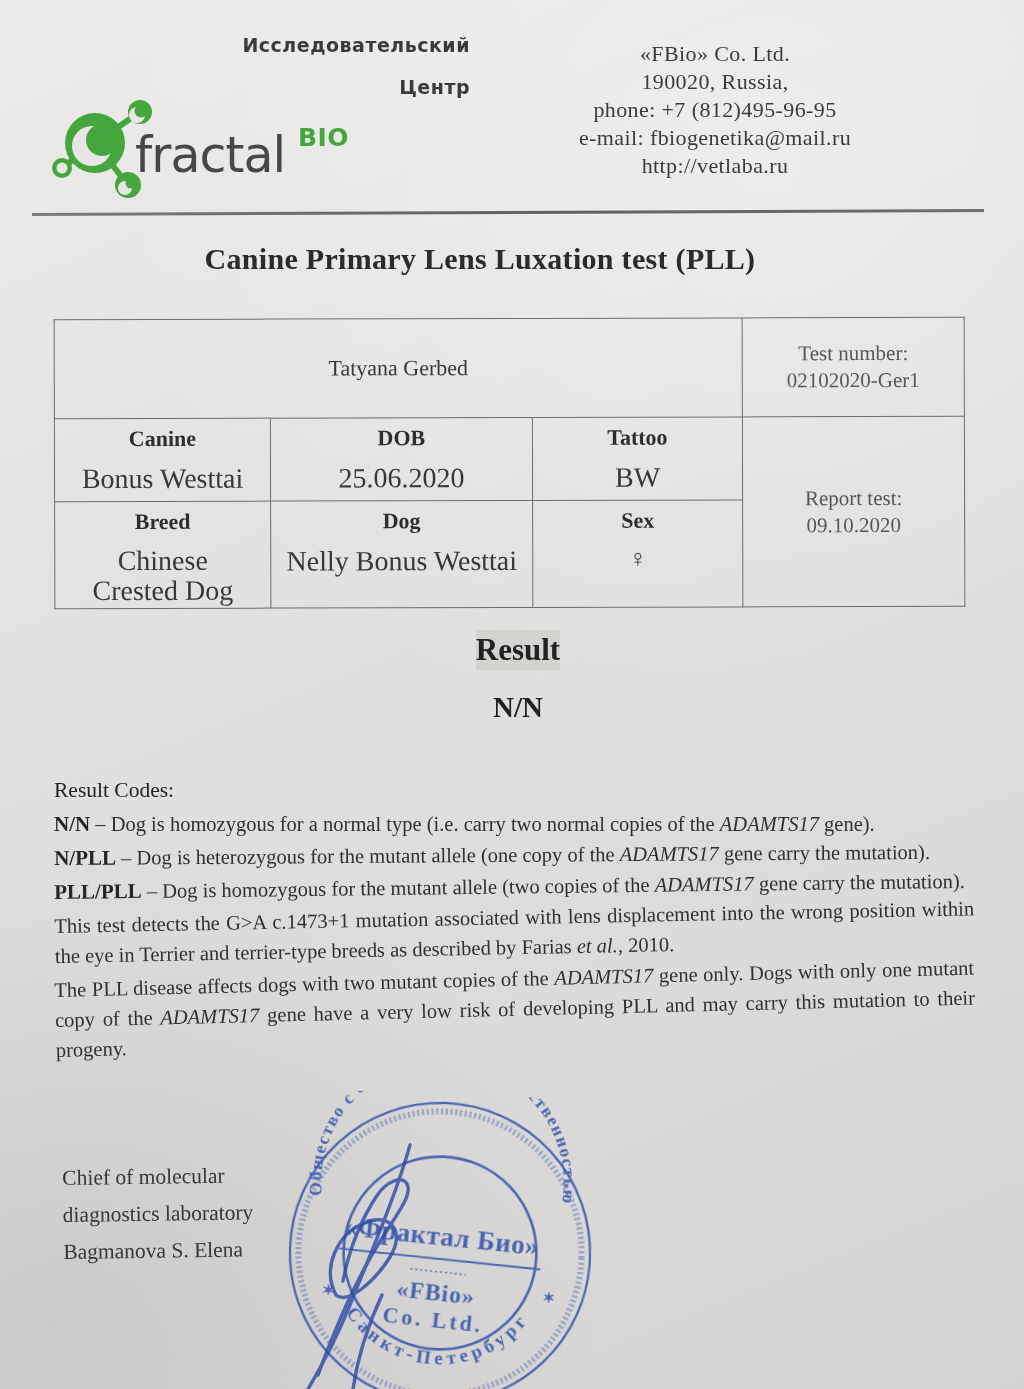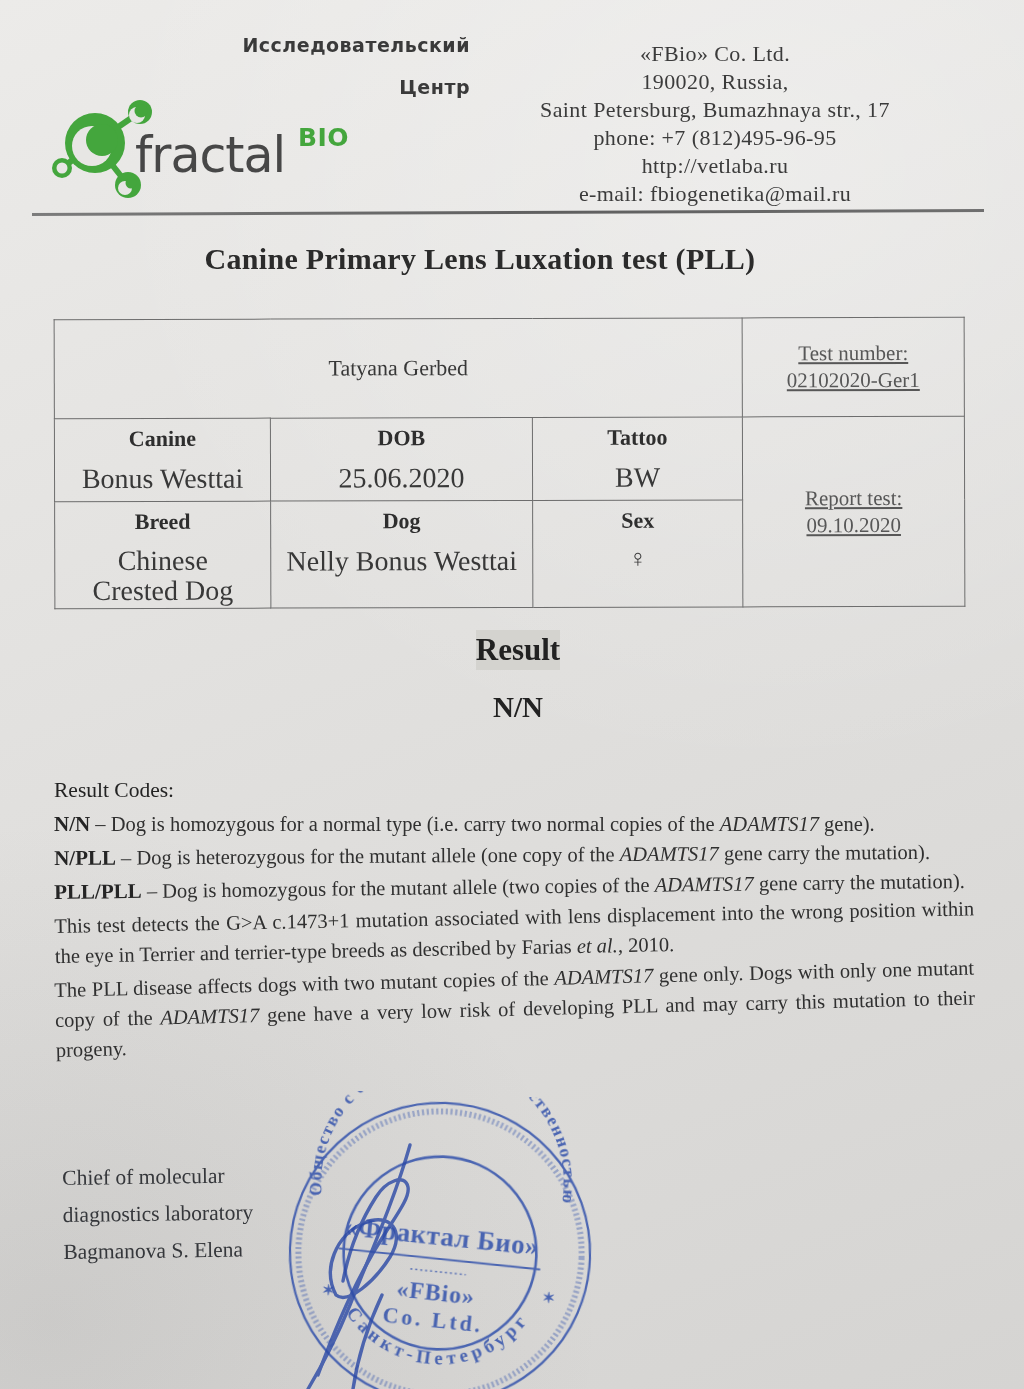--- a/index.html
+++ b/index.html
@@ -26,21 +26,21 @@
   
   .info-table{position:absolute;top:318px;left:54px;width:910px;border-collapse:collapse;
     table-layout:fixed;font-size:21px;color:#383838;transform:rotate(-0.15deg);}
   .info-table td{border:1.6px solid #6d6d6d;text-align:center;padding:0;}
   .row-a td{height:98px;vertical-align:middle;}
   .row-b td{height:82px;vertical-align:top;}
   .row-c td{height:106px;vertical-align:top;}
   .cell-label{font-weight:bold;font-size:22px;color:#2e2e2e;padding-top:7px;}
   .cell-value{padding-top:11px;font-size:28px;}
   .cell-value.narrow{max-width:170px;margin:0 auto;line-height:30px;}
-  .muted{color:#575757;line-height:27px;font-size:21px;vertical-align:middle !important;text-decoration:underline;}
+  .muted{color:#575757;line-height:27px;font-size:21px;vertical-align:middle !important;}
   .owner-name{font-size:22px;}
   .sexmark{font-size:25px;}
   
   .result-label-wrap{position:absolute;top:630px;left:0;width:1036px;text-align:center;}
   .result-label{display:inline-block;background:#d4d3cf;padding:2px 0;
     font-size:31px;font-weight:bold;color:#222;}
   .result-value{position:absolute;top:691px;left:0;width:1036px;text-align:center;
     font-size:29px;font-weight:bold;color:#222;}
   
   .codes{position:absolute;top:778px;left:54px;width:920px;font-size:20.5px;color:#303030;}
@@ -89,24 +89,23 @@
       <circle cx="77" cy="98" r="7" fill="#e7e6e4"></circle>
       <circle cx="83" cy="93" r="5.5" fill="#44a63d"></circle>
     </g>
     <text x="87" y="82" font-size="49" fill="#474747" letter-spacing="-1">fractal</text>
     <text x="250" y="56" font-size="25" font-weight="bold" fill="#44a63d" letter-spacing=".5">BIO</text>
   </svg>
 
   <div class="address">
     <div>«FBio» Co. Ltd.</div>
     <div>190020, Russia,</div>
-    <div>Saint Petersburg, Bumazhnaya str., 17</div>
     <div>phone: +7 (812)495-96-95</div>
+    <div>e-mail: fbiogenetika@mail.ru</div>
     <div>http://vetlaba.ru</div>
-    <div>e-mail: fbiogenetika@mail.ru</div>
   </div>
 
   <div class="hdr-divider"></div>
 
   <div class="doc-title">Canine Primary Lens Luxation test (PLL)</div>
 
   <table class="info-table">
     <colgroup>
         <col style="width:216px">
         <col style="width:262px">

